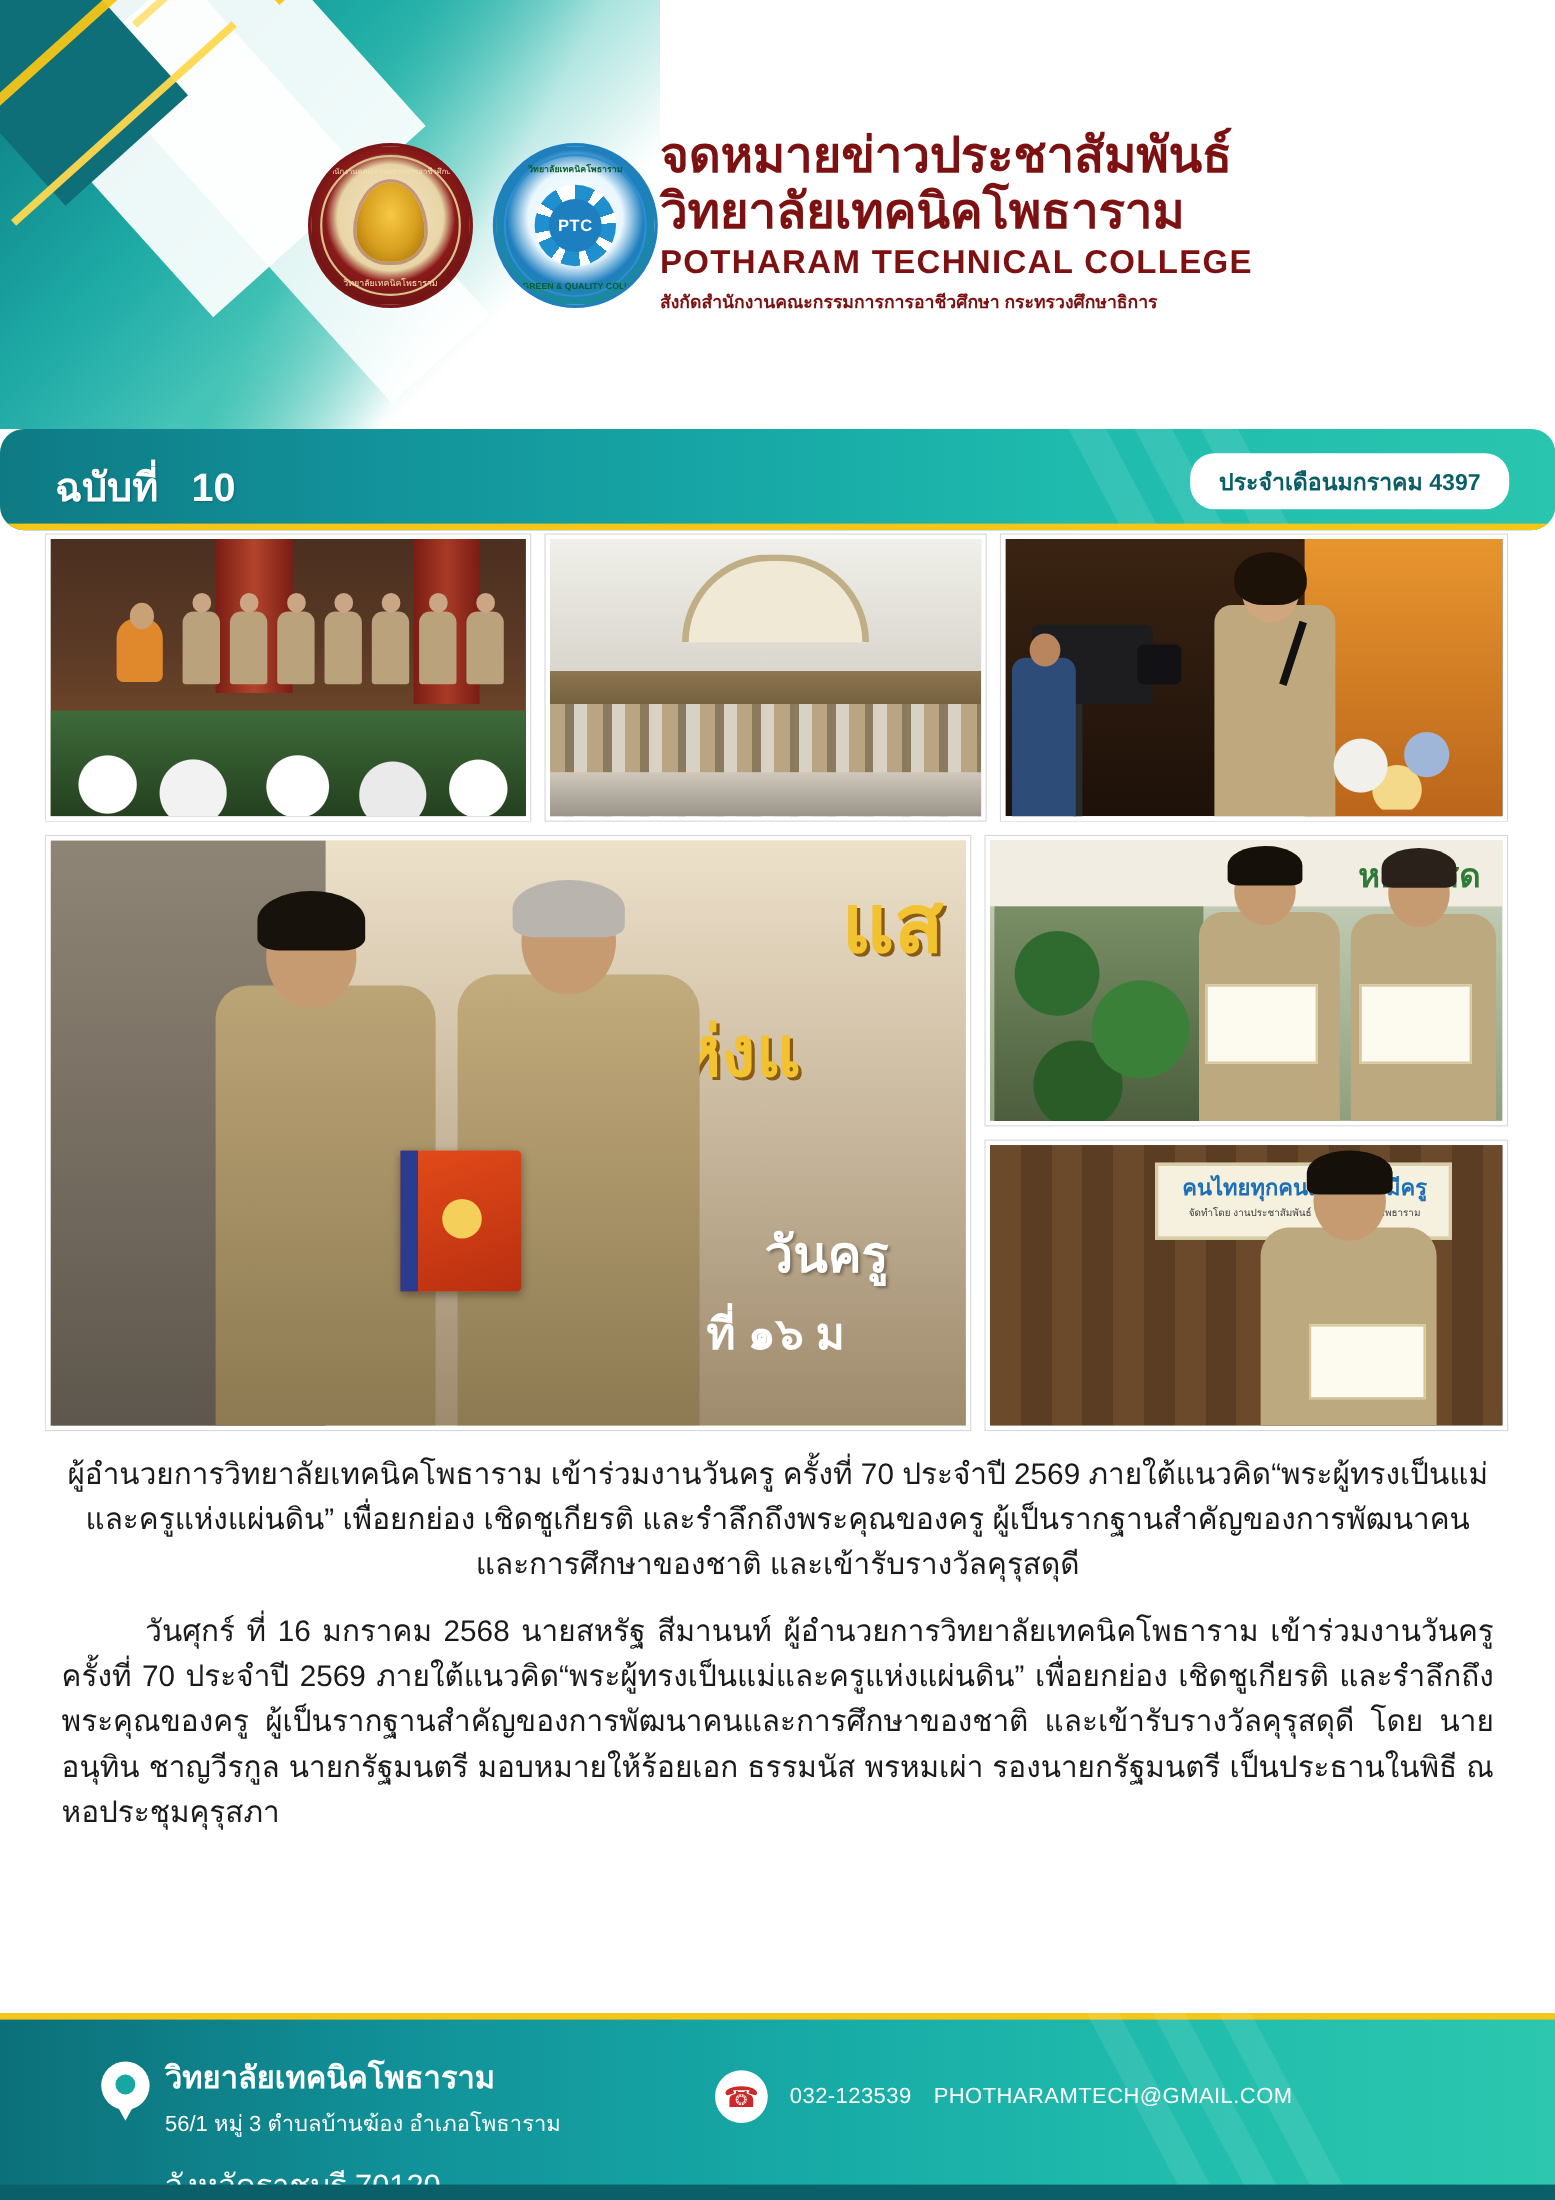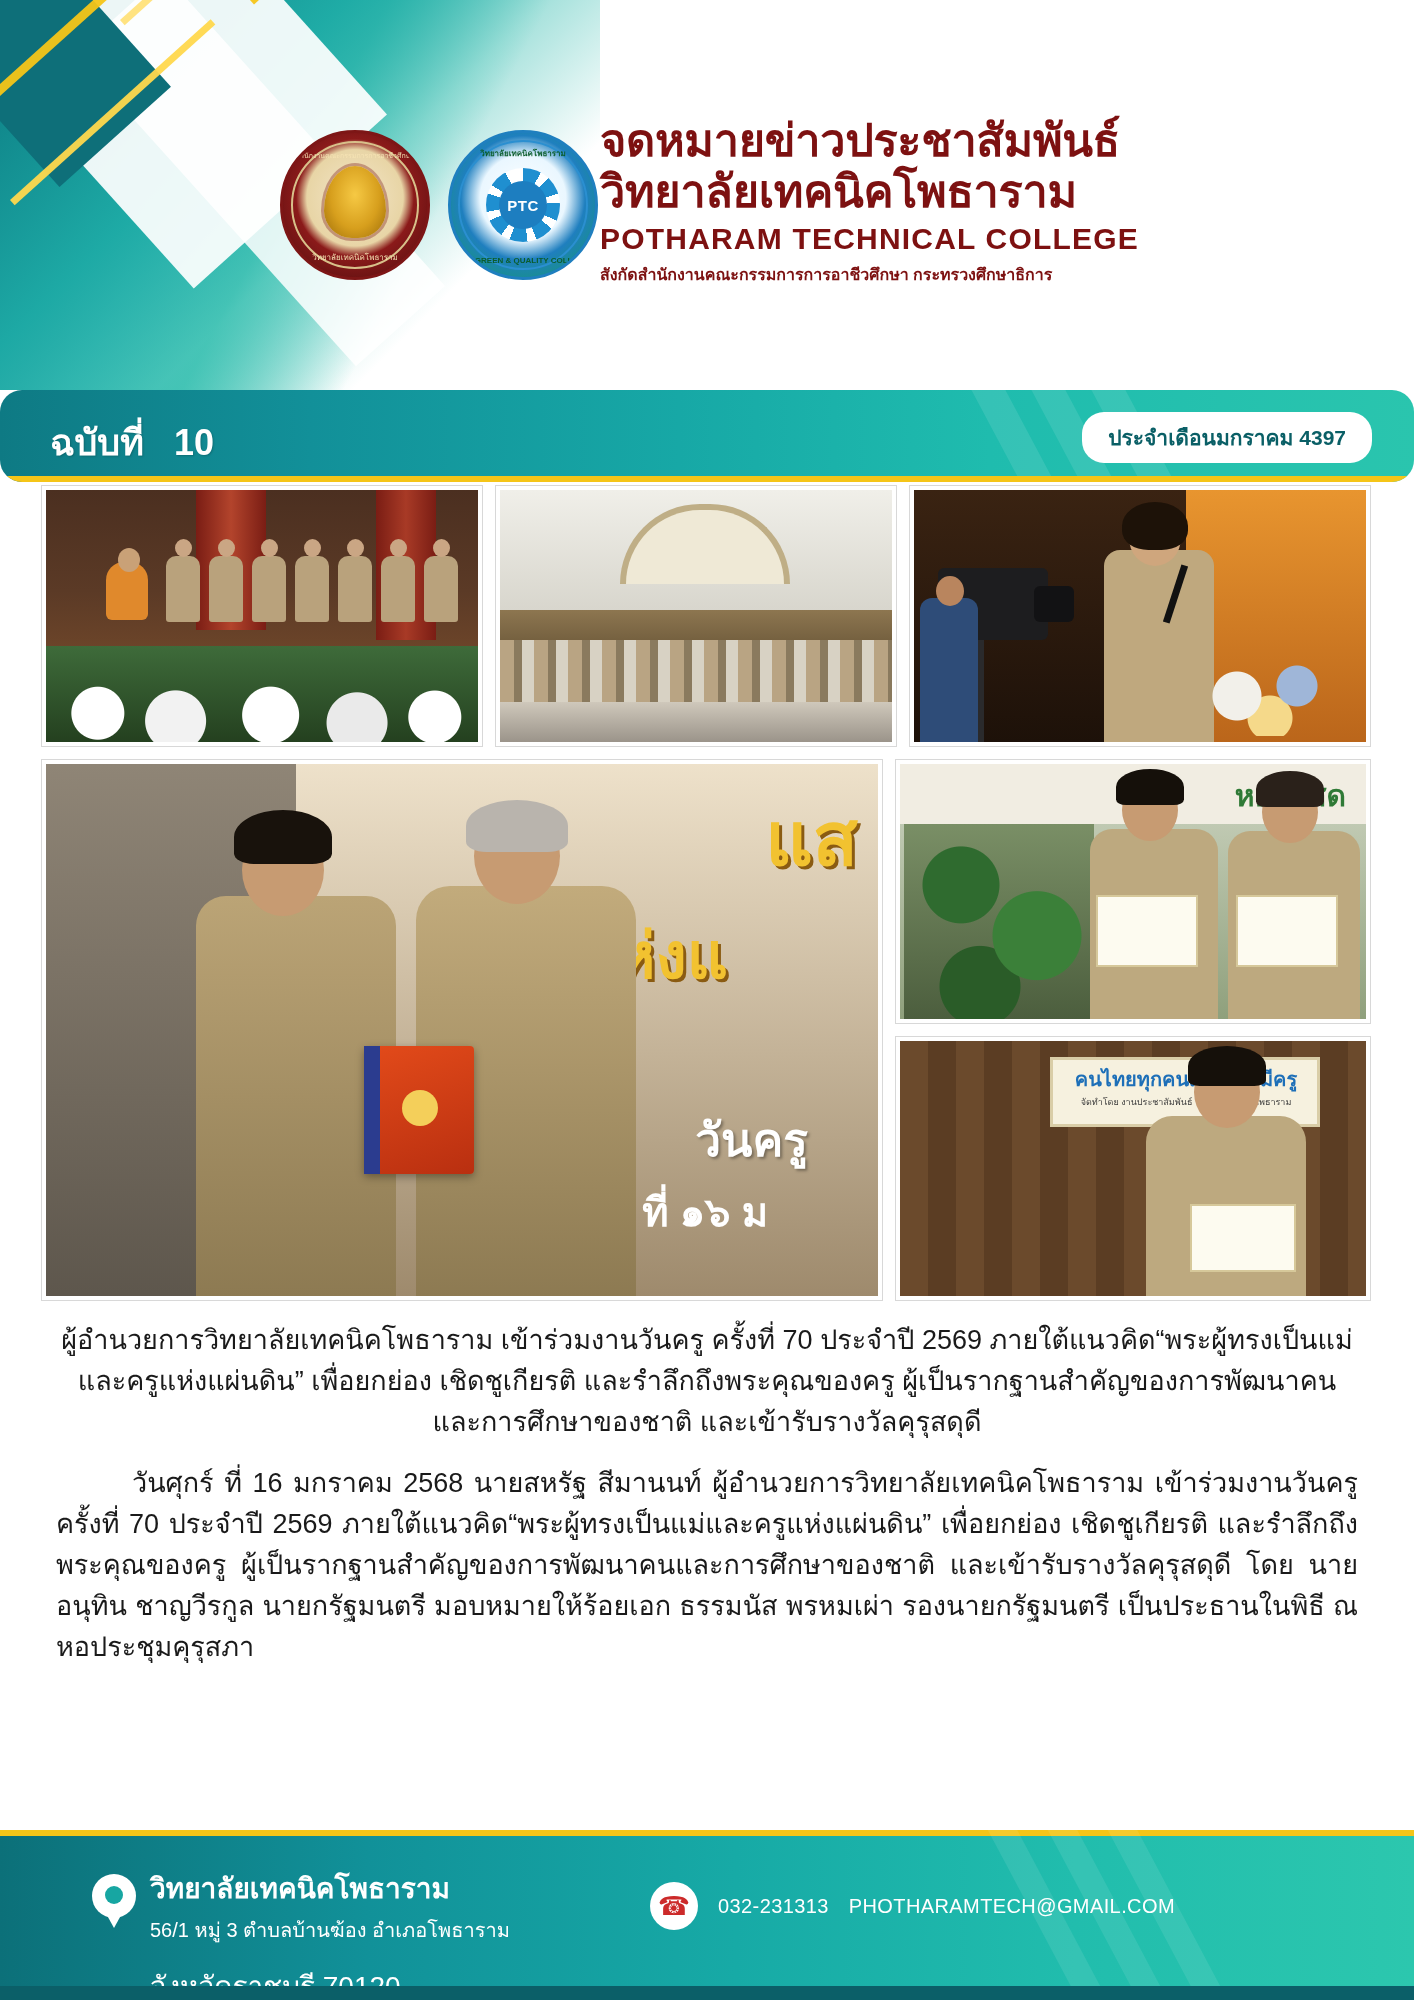--- a/index.html
+++ b/index.html
@@ -582,20 +582,20 @@
     <div class="fcontent">
       <div>
         <div class="addr-name">วิทยาลัยเทคนิคโพธาราม</div>
         <div class="addr-l1">56/1 หมู่ 3  ตำบลบ้านฆ้อง  อำเภอโพธาราม</div>
         <div class="addr-l2">จังหวัดราชบุรี  70120</div>
       </div>
     </div>
 
     <div class="phonewrap">
       <div class="phonec">☎</div>
-      <div class="phone-txt">032-231313</div>
+      <div class="phone-txt">032-123539</div>
       <div class="mail-txt">PHOTHARAMTECH@GMAIL.COM</div>
     </div>
 
     <div class="fbar-bottom"></div>
   </div>
 
 </div>
 
 </body></html>

